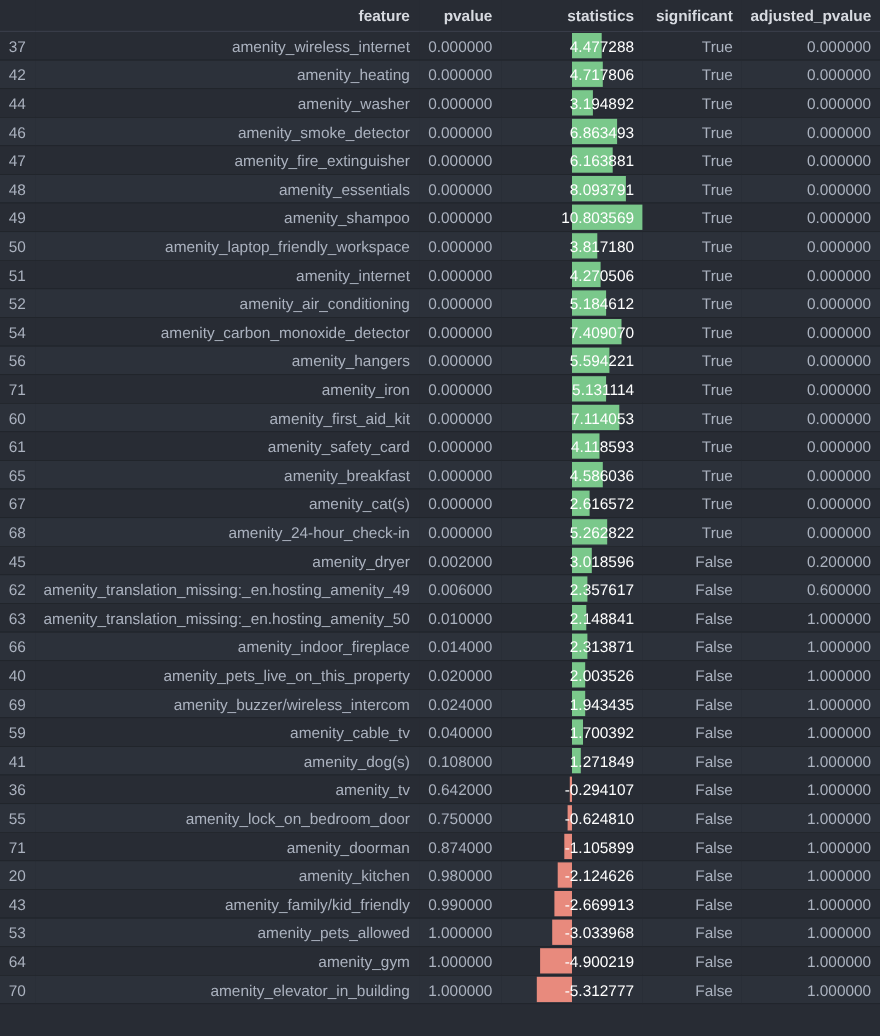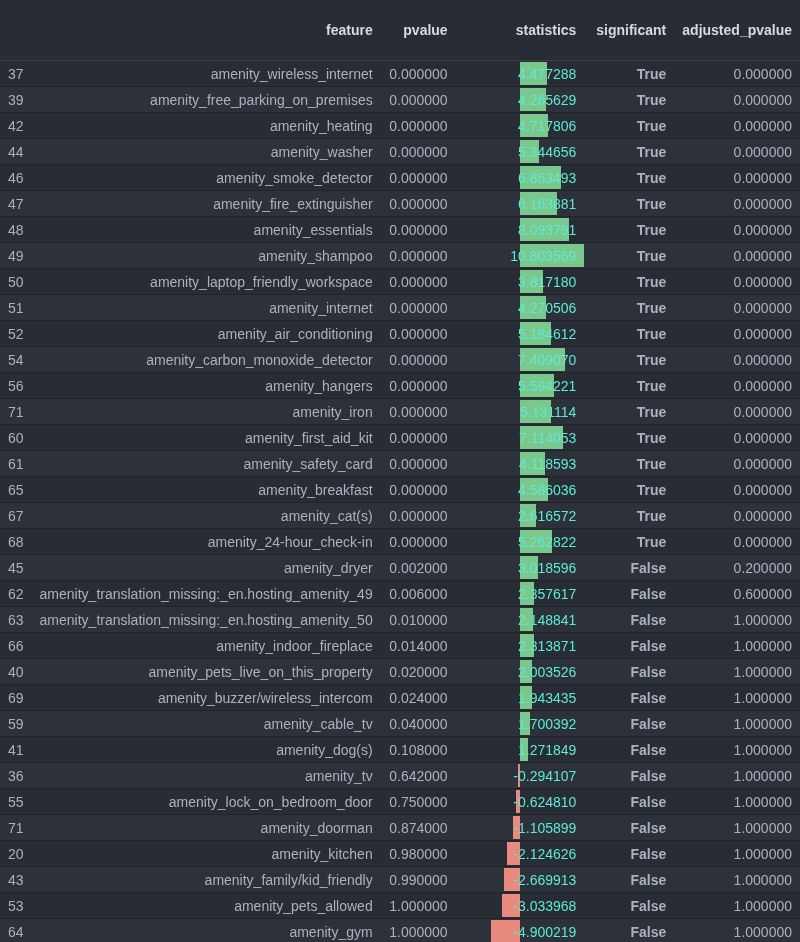--- a/index.html
+++ b/index.html
@@ -12,21 +12,21 @@
       color: #abb2bf;
       font-family: -apple-system, BlinkMacSystemFont, "Segoe UI", Helvetica, Arial, sans-serif;
       font-size: 14px;
       width: 800px;
     }
     .table {
       width: 100%;
       border-collapse: collapse;
     }
     .table th {
-      padding: 22px 8px;
+      padding: 6px 8px;
       text-align: right;
       font-weight: bold;
       color: #d7dae0;
       border-bottom: 1px solid #3a3f4b;
       background: #282c34;
     }
     .table td {
       padding: 4px 8px;
       text-align: right;
       border-bottom: 1px solid #21252b;
@@ -49,21 +49,20 @@
       width: 75px;
       margin-top: 46px;
     }
     .col-stat {
       width: 130px;
       position: relative;
       margin-top: 40px;
     }
     .col-sig {
       width: 90px;
-      font-weight: bold;
     }
     .col-adj {
       width: 120px;
     }
     .stat-cell {
       position: relative;
       padding: 0 !important;
       height: 26px;
     }
     .stat-bar {
@@ -78,21 +77,21 @@
     }
     .stat-bar.negative {
       background: #e88a7d;
       right: 50%;
     }
     .stat-value {
       position: relative;
       z-index: 1;
       padding: 4px 8px;
       display: block;
-      color: #5eead4;
+      color: #ffffff;
     }
     tbody tr td {
       color: #abb2bf;
     }
   </style>
 </head>
 <body>
 
 <table class="table">
   <thead>
@@ -111,48 +110,37 @@
         <td class="col-feature">amenity_wireless_internet</td>
         <td class="col-pvalue">0.000000</td>
         <td class="col-stat stat-cell">
           <div class="stat-bar positive" style="width: 26.9377px;"></div>
           <span class="stat-value">4.477288</span>
         </td>
         <td class="col-sig">True</td>
         <td class="col-adj">0.000000</td>
       </tr>
       <tr>
-        <td class="col-idx">39</td>
-        <td class="col-feature">amenity_free_parking_on_premises</td>
-        <td class="col-pvalue">0.000000</td>
-        <td class="col-stat stat-cell">
-          <div class="stat-bar positive" style="width: 25.6643px;"></div>
-          <span class="stat-value">4.265629</span>
-        </td>
-        <td class="col-sig">True</td>
-        <td class="col-adj">0.000000</td>
-      </tr>
-      <tr>
         <td class="col-idx">42</td>
         <td class="col-feature">amenity_heating</td>
         <td class="col-pvalue">0.000000</td>
         <td class="col-stat stat-cell">
           <div class="stat-bar positive" style="width: 28.3848px;"></div>
           <span class="stat-value">4.717806</span>
         </td>
         <td class="col-sig">True</td>
         <td class="col-adj">0.000000</td>
       </tr>
       <tr>
         <td class="col-idx">44</td>
         <td class="col-feature">amenity_washer</td>
         <td class="col-pvalue">0.000000</td>
         <td class="col-stat stat-cell">
           <div class="stat-bar positive" style="width: 19.2222px;"></div>
-          <span class="stat-value">5.344656</span>
+          <span class="stat-value">3.194892</span>
         </td>
         <td class="col-sig">True</td>
         <td class="col-adj">0.000000</td>
       </tr>
       <tr>
         <td class="col-idx">46</td>
         <td class="col-feature">amenity_smoke_detector</td>
         <td class="col-pvalue">0.000000</td>
         <td class="col-stat stat-cell">
           <div class="stat-bar positive" style="width: 41.2944px;"></div>

